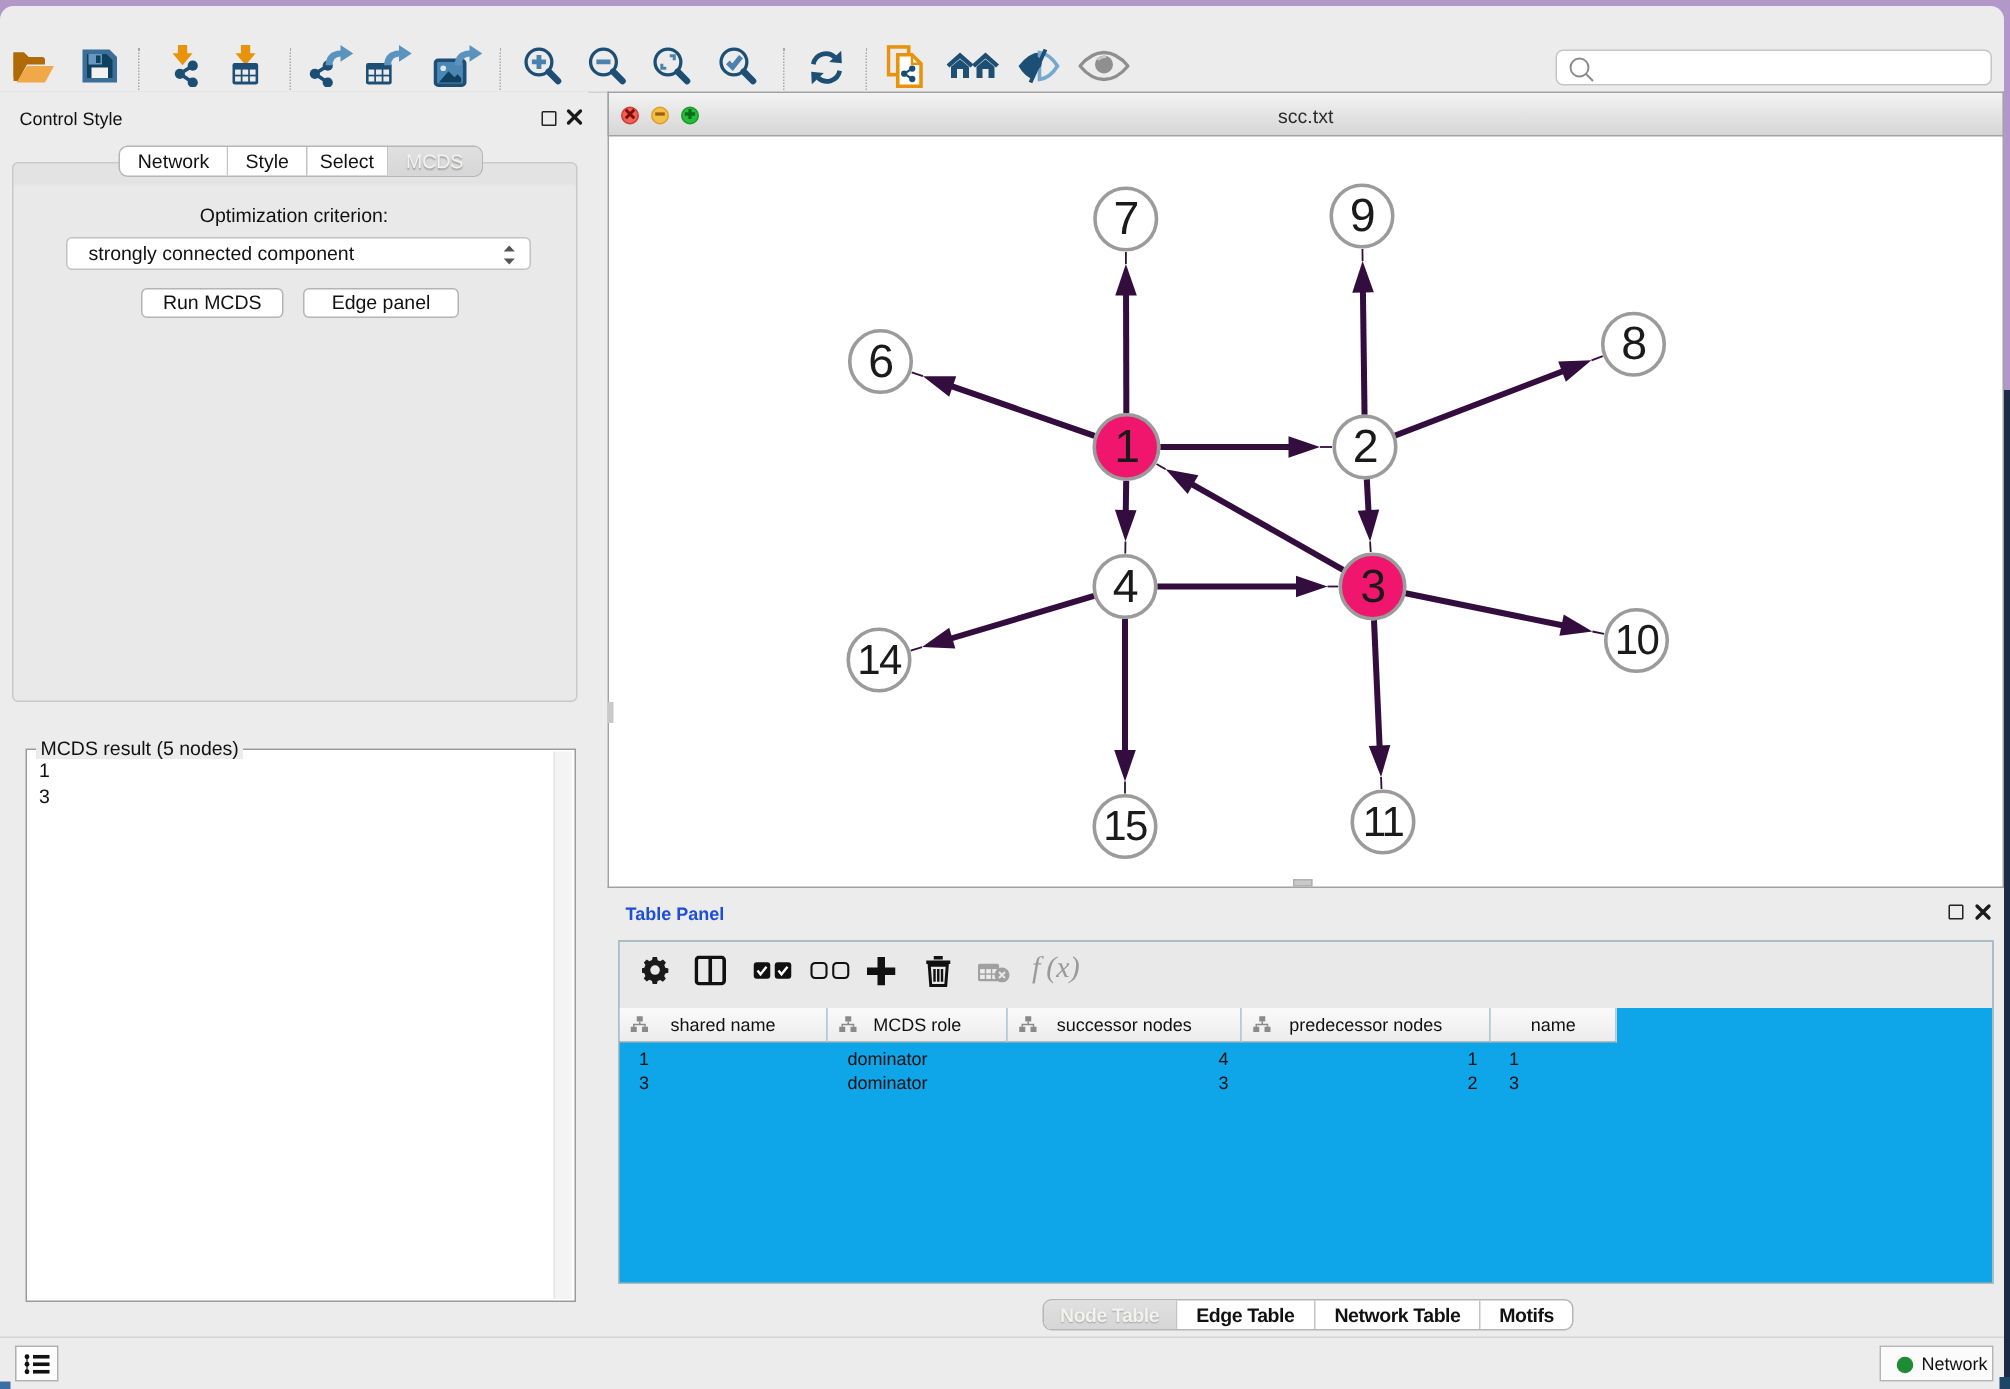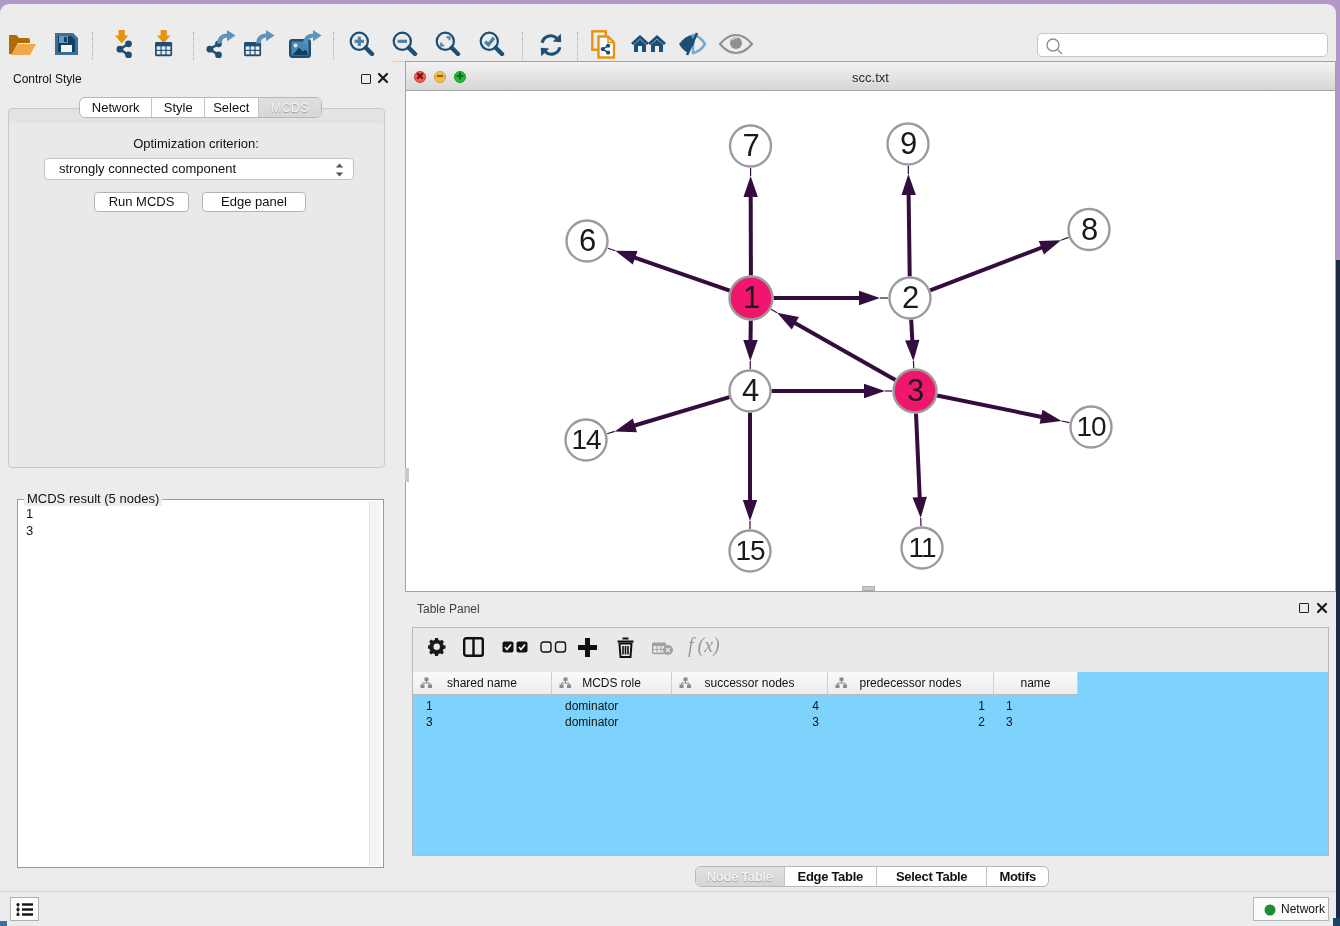--- a/index.html
+++ b/index.html
@@ -24,22 +24,22 @@
 #dropdown { position:absolute; left:44px; top:97px; width:310px; height:22px; background:#fff; border:1px solid #c2c2c2; border-radius:4px; font-size:13px; color:#111; padding:2px 0 0 14px; }
 .btn { position:absolute; height:20px; background:#fff; border:1px solid #b4b4b4; border-radius:4px; font-size:13px; color:#111; text-align:center; padding-top:1px; }
 #fieldset { position:absolute; left:17px; top:438px; width:367px; height:369px; border:1px solid #9a9a9a; background:#fff; }
 #fieldlegend { position:absolute; left:6px; top:-9px; background:#ececec; font-size:13px; color:#111; padding:0 3px; }
 #scrolltrack { position:absolute; right:2px; top:1px; width:12px; height:365px; background:#f4f4f4; border-left:1px solid #e3e3e3; }
 #netwin { position:absolute; left:405px; top:61px; width:931px; height:531px; background:#fff; border:1px solid #a2a2a2; border-top:none; }
 #nettitle { position:absolute; left:405px; top:61px; width:931px; height:30px; background:linear-gradient(#f3f3f3,#d6d6d6); border:1px solid #a2a2a2; }
 .tl2 { position:absolute; top:9px; width:12px; height:12px; border-radius:50%; }
 #nettitletext { position:absolute; width:100%; top:8px; text-align:center; font-size:13px; font-weight:normal; color:#2a2a2a; }
 #tpanel { position:absolute; left:405px; top:596px; width:931px; height:290px; background:#ececec; }
-#tp-title { position:absolute; left:12px; top:6px; font-size:12px; color:#404040; }
-#tp-box { position:absolute; left:7px; top:31px; width:917px; height:229px; background:#7dd3fc; border:1px solid #b9b9b9; }
+#tp-title { position:absolute; left:12px; top:6px; font-size:12px; color:#1d4ed8;font-weight:bold; }
+#tp-box { position:absolute; left:7px; top:31px; width:917px; height:229px; background:#0ea5e9; border:1px solid #b9b9b9; }
 #tp-toolbar { position:absolute; left:0; top:0; width:100%; height:44px; background:#e9e9e9; }
 .th-row { position:absolute; left:0; top:44px; height:23px; display:flex; }
 .th { background:linear-gradient(#fafafa,#ececec); border-right:1px solid #cfcfcf; border-bottom:1px solid #b9b9b9; font-size:12px; color:#111; position:relative; text-align:center; padding-top:4px; }
 .trow { position:absolute; font-size:12px; color:#111; height:16px; }
 #statusbar { position:absolute; left:0; top:891px; width:1336px; height:35px; background:#ececec; border-top:1px solid #d4d4d4; }
 #listbtn { position:absolute; left:10px; top:5px; width:29px; height:24px; background:#fdfdfd; border:1px solid #b0b0b0; }
 #membtn { position:absolute; right:7px; top:5px; width:76px; height:24px; background:#fbfbfb; border:1px solid #b5b5b5; font-size:12px; color:#111; }
 </style></head><body>
 <div id="win">
   <div id="toolbar">
@@ -374,21 +374,21 @@
     <div class="trow" style="left:593px;top:71px;">1</div>
     <div class="trow" style="left:13px;top:87px;">3</div>
     <div class="trow" style="left:152px;top:87px;">dominator</div>
     <div class="trow" style="left:274px;top:87px;width:132px;text-align:right;">3</div>
     <div class="trow" style="left:430px;top:87px;width:142px;text-align:right;">2</div>
     <div class="trow" style="left:593px;top:87px;">3</div>
   </div>
   <div class="seg" style="left:290px;top:270px;width:354px;height:21px;">
     <div class="sel" style="width:89px;font-weight:bold;letter-spacing:-0.3px;">Node Table</div>
       <div style="width:93px;font-weight:bold;letter-spacing:-0.3px;">Edge Table</div>
-      <div style="width:111px;font-weight:bold;letter-spacing:-0.3px;">Select Table</div>
+      <div style="width:111px;font-weight:bold;letter-spacing:-0.3px;">Network Table</div>
       <div style="width:61px;font-weight:bold;letter-spacing:-0.3px;">Motifs</div>
   </div>
 </div>
 <svg class="abs" style="left:428px;top:638px;" width="18" height="18" viewBox="0 0 18 18">
     <path fill="#1a1a1a" d="M7.5 0 h3 l0.5 2.2 a7 7 0 0 1 1.8 0.75 l1.9-1.2 2.1 2.1 -1.2 1.9 a7 7 0 0 1 0.75 1.8 L18.5 8 v3 l-2.2 0.5 a7 7 0 0 1 -0.75 1.8 l1.2 1.9 -2.1 2.1 -1.9-1.2 a7 7 0 0 1 -1.8 0.75 L10.5 19 h-3 l-0.5-2.2 a7 7 0 0 1 -1.8-0.75 l-1.9 1.2 -2.1-2.1 1.2-1.9 a7 7 0 0 1 -0.75-1.8 L-0.5 11 v-3 l2.2-0.5 a7 7 0 0 1 0.75-1.8 L1.25 3.8 3.35 1.7 l1.9 1.2 a7 7 0 0 1 1.8-0.75 Z" transform="scale(0.95)"></path>
     <circle cx="8.7" cy="8.7" r="3.2" fill="#e9e9e9"></circle>
   </svg>
 <svg class="abs" style="left:463px;top:637px;" width="21" height="20" viewBox="0 0 21 20">
     <rect x="1.2" y="1.2" width="18.6" height="17.6" rx="2" fill="none" stroke="#111" stroke-width="2.4"></rect>
     <line x1="10.5" y1="1" x2="10.5" y2="19" stroke="#111" stroke-width="2.4"></line>

